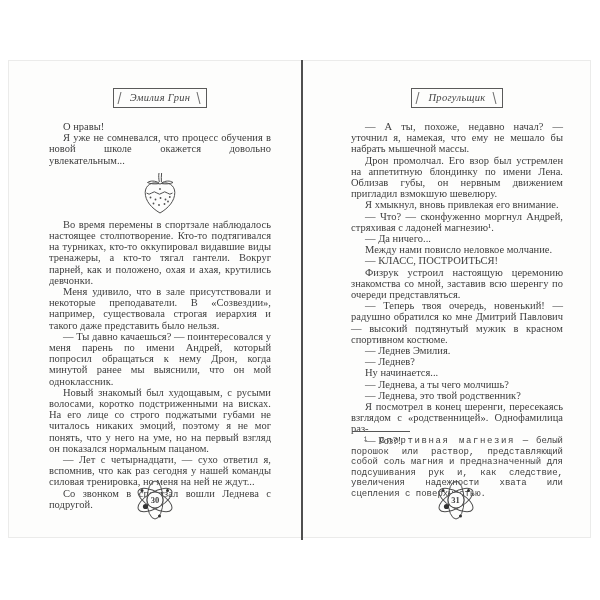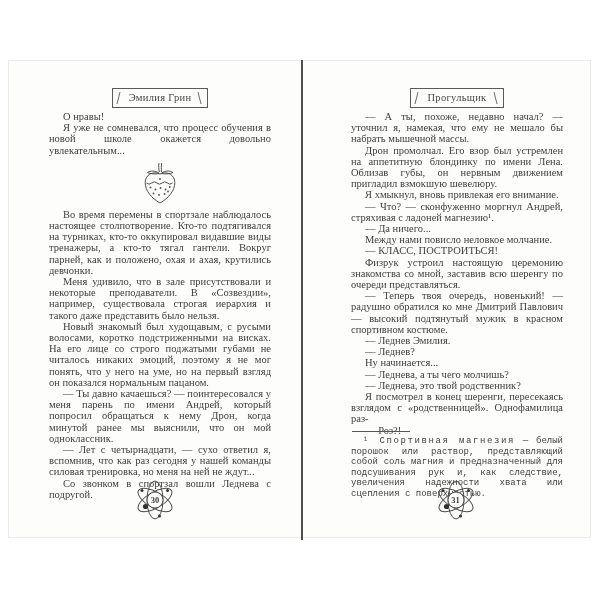--- a/index.html
+++ b/index.html
@@ -10,21 +10,21 @@
   .book{
     position:absolute;left:8px;top:60px;width:583px;height:478px;
     background:#fdfdfc;border:1px solid #ebebea;box-sizing:border-box;
   }
   .spine{
     position:absolute;left:292px;top:-1px;width:2px;height:480px;background:#4f4f4f;
   }
   .page{position:absolute;top:0;height:100%;box-sizing:border-box;}
   .page.left{left:0;width:292px;padding:26px 30px 0 40px;}
   .page.right{left:302px;width:289px;padding:26px 37px 0 40px;}
-  .ribbon-row{text-align:center;height:22px;margin-bottom:2px;}
+  .ribbon-row{text-align:center;height:22px;margin-bottom:12px;font-style:italic;}
   .ribbon{
     display:inline-block;position:relative;border:1px solid #5a5a5a;
     padding:3px 16px 4px 16px;font-size:10.5px;color:#474747;letter-spacing:.3px;
     background:#fdfdfc;
   }
   .ribbon::before,.ribbon::after{
     content:"";position:absolute;top:3px;bottom:3px;width:2px;
     border-left:1px solid #6a6a6a;transform:skewX(-14deg);
   }
   .ribbon::before{left:5px;}
@@ -91,22 +91,22 @@
             <circle cx="26" cy="30.5" r="0.9"></circle>
               <circle cx="18" cy="18" r="0.9"></circle>
           </g>
         </svg>
       </span>
     </div>
 
     <div>
         <p class="para">Во время перемены в спортзале наблюдалось настоящее столпотворение. Кто-то подтягивался на турниках, кто-то оккупировал видавшие виды тренажеры, а кто-то тягал гантели. Вокруг парней, как и положено, охая и ахая, крутились девчонки.</p>
         <p class="para">Меня удивило, что в зале присутствовали и некоторые преподаватели. В «Созвездии», например, существовала строгая иерархия и такого даже представить было нельзя.</p>
+        <p class="para">— Ты давно качаешься? — поинтересовался у меня парень по имени Андрей, который попросил обращаться к нему Дрон, когда минутой ранее мы выяснили, что он мой одноклассник.</p>
         <p class="para">Новый знакомый был худощавым, с русыми волосами, коротко подстриженными на висках. На его лице со строго поджатыми губами не читалось никаких эмоций, поэтому я не мог понять, что у него на уме, но на первый взгляд он показался нормальным пацаном.</p>
-        <p class="para">— Ты давно качаешься? — поинтересовался у меня парень по имени Андрей, который попросил обращаться к нему Дрон, когда минутой ранее мы выяснили, что он мой одноклассник.</p>
         <p class="para">— Лет с четырнадцати, — сухо ответил я, вспомнив, что как раз сегодня у нашей команды силовая тренировка, но меня на ней не ждут...</p>
         <p class="para">Со звонком в спортзал вошли Леднева с подругой.</p>
       </div>
 
     <div class="atom">
       <svg width="46" height="46" viewBox="0 0 46 46" fill="none" stroke="#4f4f4f" stroke-width="1">
         <ellipse cx="23" cy="23" rx="19" ry="8" transform="rotate(90 23 23)"></ellipse>
         <ellipse cx="23" cy="23" rx="19" ry="8" transform="rotate(30 23 23)"></ellipse>
         <ellipse cx="23" cy="23" rx="19" ry="8" transform="rotate(150 23 23)"></ellipse>
         <circle cx="23" cy="23" r="8" fill="#fdfdfc"></circle>

